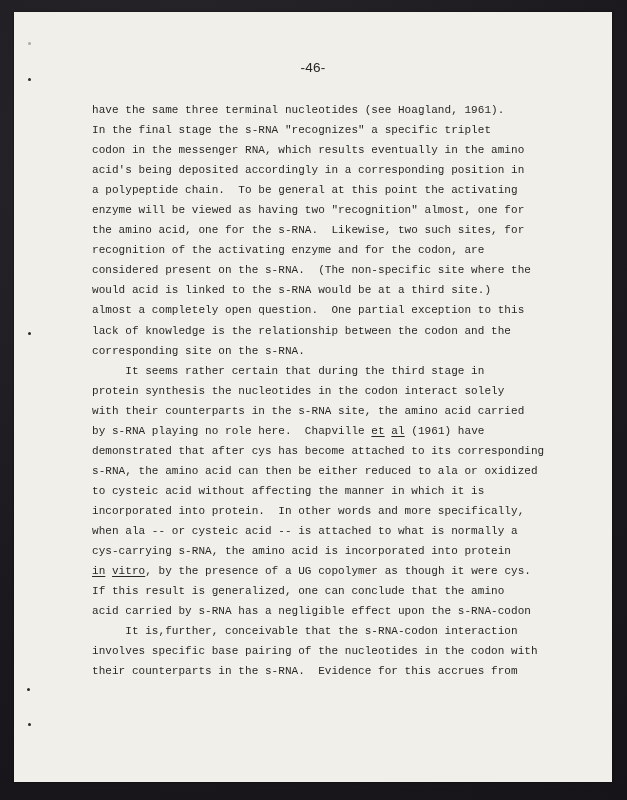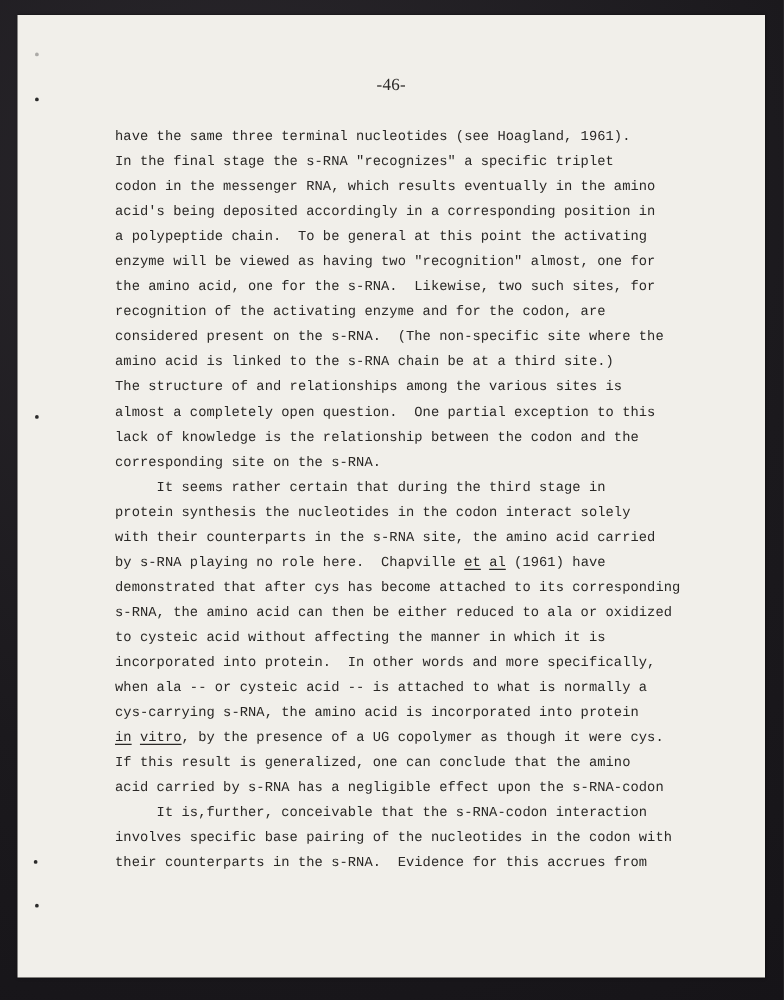--- a/index.html
+++ b/index.html
@@ -30,21 +30,21 @@
       height: 3px;
       border-radius: 50%;
       background: #2b2b2b;
     }
     .page-number {
       position: absolute;
       top: 48px;
       left: 0;
       width: 100%;
       text-align: center;
-      font-family: Liberation Serif, serif;
+      font-family: Liberation Sans, sans-serif;
       font-size: 13.6px;
       color: #2a2826;
       letter-spacing: 0.2px;
     }
     .body-text {
       position: absolute;
       left: 78px;
       top: 88px;
       width: 520px;
       font-family: "Liberation Mono", "DejaVu Sans Mono", monospace;
@@ -77,22 +77,21 @@
   <div class="body-text">
     <div class="line">have the same three terminal nucleotides (see Hoagland, 1961).</div>
     <div class="line">In the final stage the s-RNA "recognizes" a specific triplet</div>
     <div class="line">codon in the messenger RNA, which results eventually in the amino</div>
     <div class="line">acid's being deposited accordingly in a corresponding position in</div>
     <div class="line">a polypeptide chain.  To be general at this point the activating</div>
     <div class="line">enzyme will be viewed as having two "recognition" almost, one for</div>
     <div class="line">the amino acid, one for the s-RNA.  Likewise, two such sites, for</div>
     <div class="line">recognition of the activating enzyme and for the codon, are</div>
     <div class="line">considered present on the s-RNA.  (The non-specific site where the</div>
-    <div class="line">amino acid is linked to the s-RNA chain be at a third site.)</div>
-    <div class="line">The structure of and relationships among the various sites is</div>
+    <div class="line">would acid is linked to the s-RNA would be at a third site.)</div>
     <div class="line">almost a completely open question.  One partial exception to this</div>
     <div class="line">lack of knowledge is the relationship between the codon and the</div>
     <div class="line">corresponding site on the s-RNA.</div>
     <div class="line">     It seems rather certain that during the third stage in</div>
     <div class="line">protein synthesis the nucleotides in the codon interact solely</div>
     <div class="line">with their counterparts in the s-RNA site, the amino acid carried</div>
     <div class="line"><span>by s-RNA playing no role here.  Chapville </span><span class="u">et</span><span> </span><span class="u">al</span><span> (1961) have</span></div>
     <div class="line">demonstrated that after cys has become attached to its corresponding</div>
     <div class="line">s-RNA, the amino acid can then be either reduced to ala or oxidized</div>
     <div class="line">to cysteic acid without affecting the manner in which it is</div>

